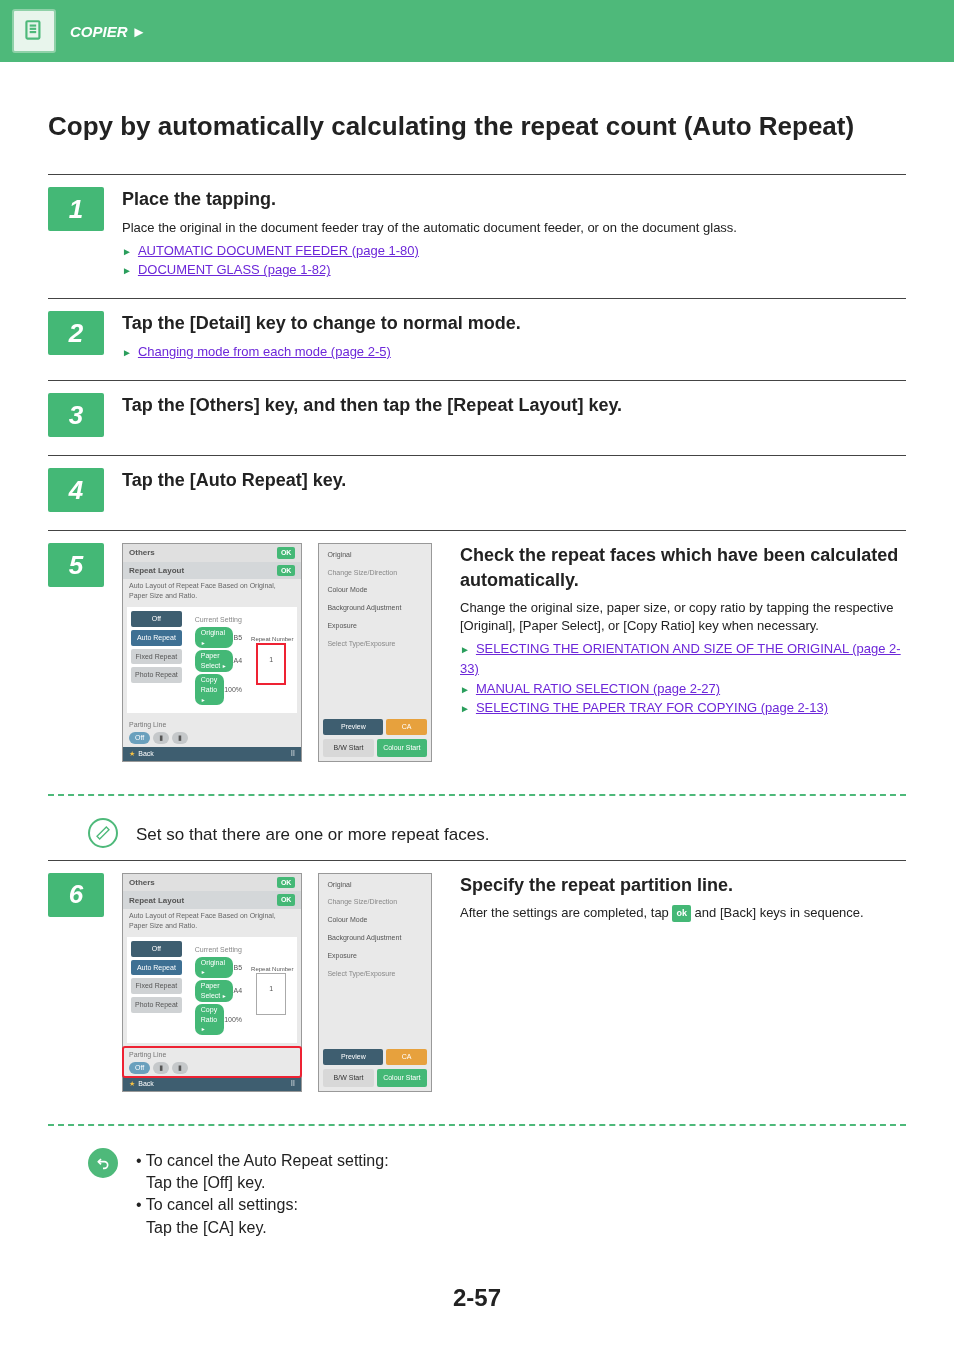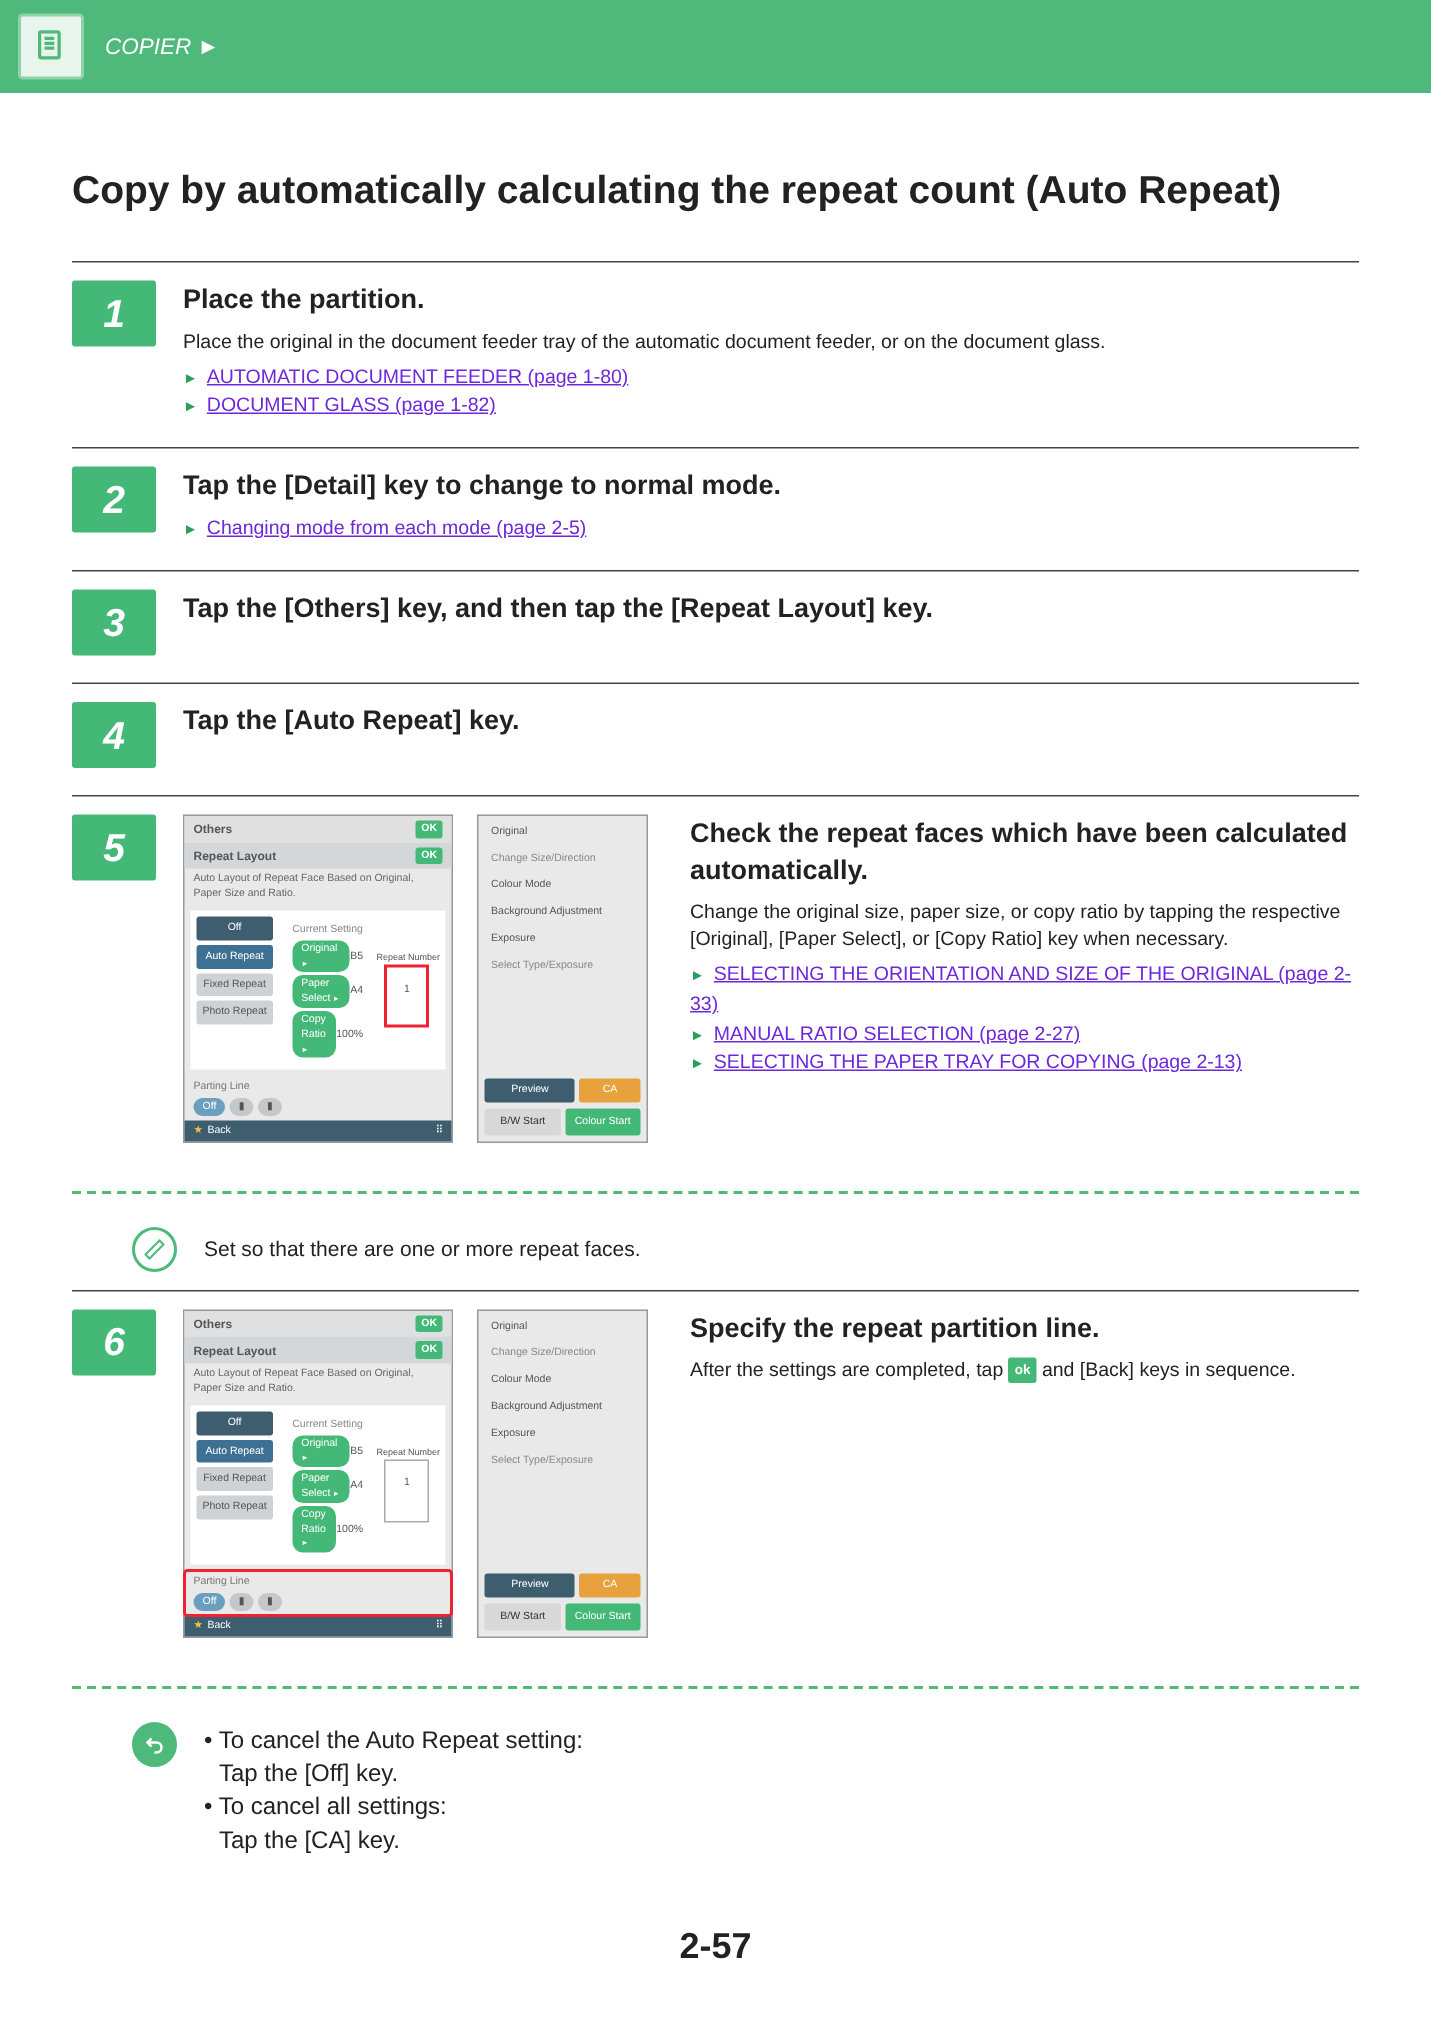--- a/index.html
+++ b/index.html
@@ -12,21 +12,21 @@
     font-size: 14px;
     line-height: 1.4;
   }
   .header {
     background: #4eb97a;
     color: #fff;
     height: 62px;
     display: flex;
     align-items: center;
     padding: 0 12px;
-    font-weight: normal;
+    font-weight: bold;
     font-style: italic;
     font-size: 15px;
   }
   .header-icon {
     width: 44px;
     height: 44px;
     background: #e8f5ec;
     border: 2px solid #8fd1a8;
     border-radius: 3px;
     margin-right: 14px;
@@ -208,21 +208,21 @@
     height: 30px;
     border: 2px solid #4eb97a;
     border-radius: 50%;
     color: #4eb97a;
     display: flex;
     align-items: center;
     justify-content: center;
     font-size: 16px;
     margin-left: 40px;
   }
-  .note-text { flex: 1; font-size: 14px; padding-top: 5px; }
+  .note-text { flex: 1; font-size: 17px; padding-top: 5px; }
   .bullet-list { font-size: 16px; padding-top: 2px; }
   .bullet-list .bi::before { content: "• "; }
   .page-num {
     text-align: center;
     font-size: 24px;
     font-weight: bold;
     margin: 30px 0 10px 0;
   }
   .parting-row{ padding:3px 6px;}
   .parting-pills{ display:flex; gap:3px; margin-top:2px;}
@@ -243,21 +243,21 @@
   <span style="margin:0 4px">►</span>
 </div>
 
 <div class="content">
 
   <h1 class="main-title">Copy by automatically calculating the repeat count (Auto Repeat)</h1>
 
   <div class="step">
     <div class="step-num">1</div>
     <div class="step-body">
-      <div class="step-title">Place the partition.</div>
+      <div class="step-title">Place the tapping.</div>
       <div class="step-desc">Place the original in the document feeder tray of the automatic document feeder, or on the document glass.</div>
       <div class="link-row"><a class="link">AUTOMATIC DOCUMENT FEEDER (page 1-80)</a></div>
       <div class="link-row"><a class="link">DOCUMENT GLASS (page 1-82)</a></div>
     </div>
   </div>
 
   <div class="step">
     <div class="step-num">2</div>
     <div class="step-body">
       <div class="step-title">Tap the [Detail] key to change to normal mode.</div>

